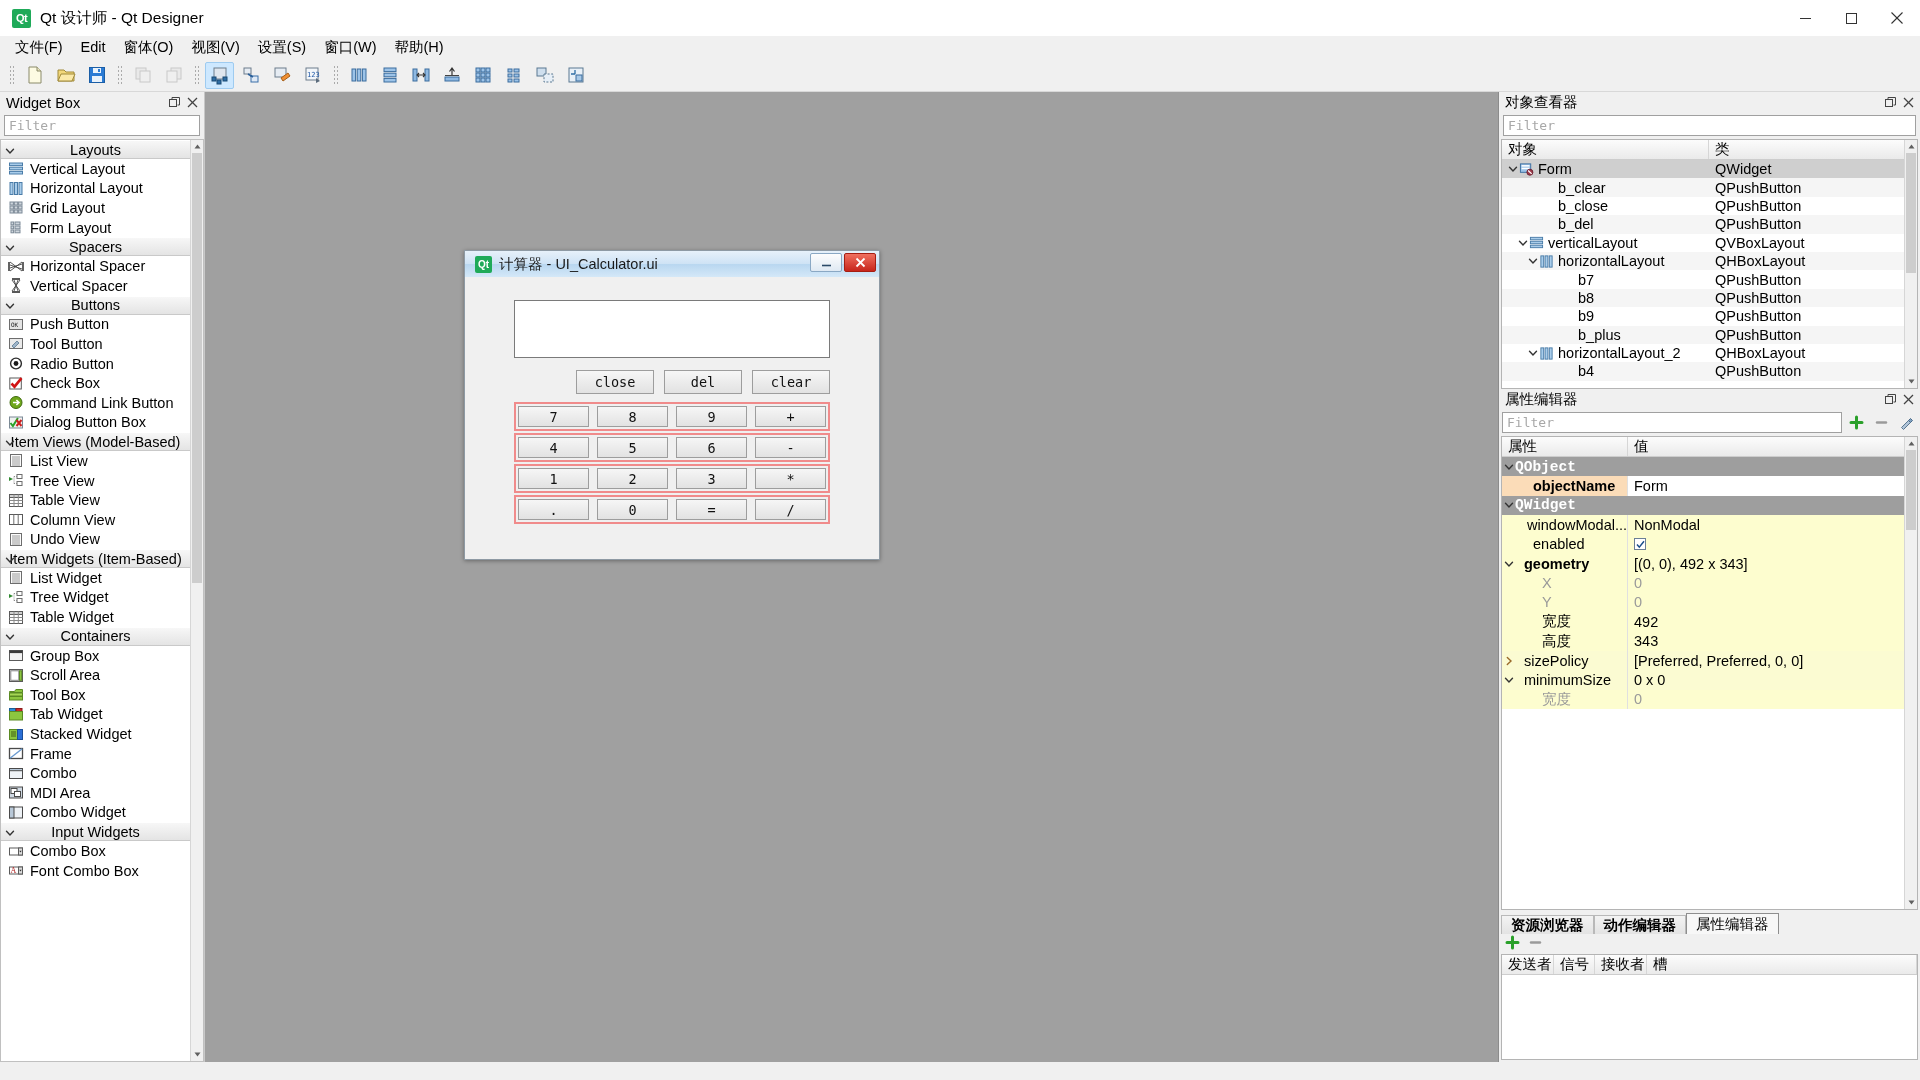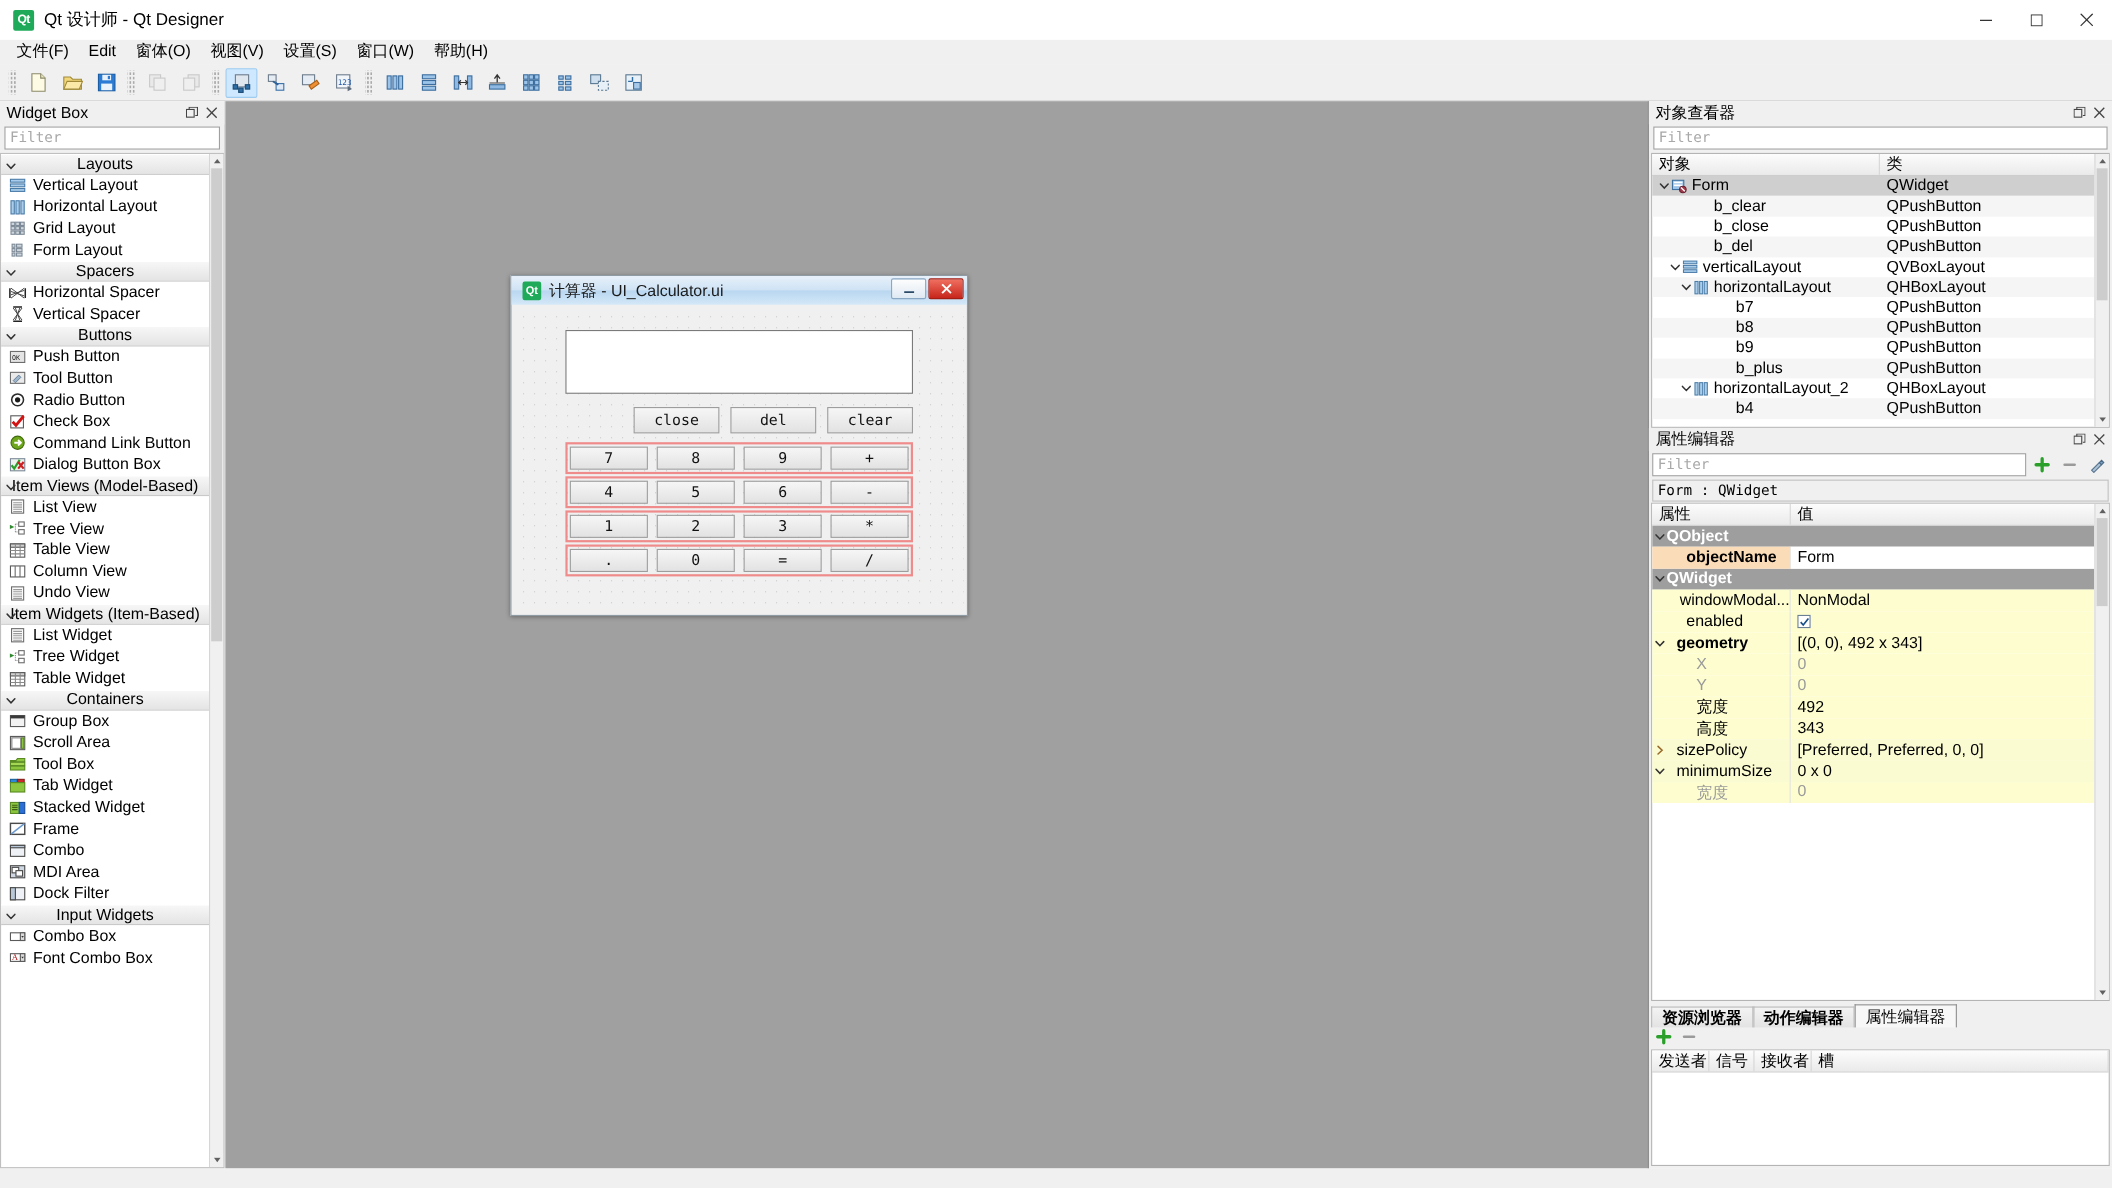--- a/index.html
+++ b/index.html
@@ -146,21 +146,21 @@
   .ptable { flex:1; display:flex; flex-direction:column; min-width:0; }
   .ptable-head { height:20px; display:flex; background:linear-gradient(to bottom,#fcfcfc,#eaeaea);
                  border-bottom:1px solid #cdcdcd; font-size:14.5px; }
   .ptable-head .c1 { width:126px; padding-left:6px; display:flex; align-items:center; border-right:1px solid #d6d6d6; }
   .ptable-head .c2 { flex:1; padding-left:6px; display:flex; align-items:center; }
   .ptable-body { flex:1; overflow:hidden; }
   .prow { height:19.4px; display:flex; font-size:14.5px; align-items:center; }
   .prow .pn { width:126px; display:flex; align-items:center; overflow:hidden; white-space:nowrap;
               border-right:1px solid #e0e0e0; height:100%; }
   .prow .pv { flex:1; padding-left:6px; display:flex; align-items:center; white-space:nowrap; overflow:hidden; height:100%; }
-  .prow.grp { background:#9e9e9e; color:#fff; font-weight:bold; }
+  .prow.grp { background:#9e9e9e; color:#fff; font-weight:bold;font-family:Liberation Mono, monospace; }
   .prow.grp .pn { border-right:none; }
   .prow.hl .pn { background:#fbdcb8; font-weight:bold;align-items:center; }
   .prow.hl .pv { background:#ffffff; }
   .prow.y .pn, .prow.y .pv { background:#fdfdcf; }
   .prow.y2 .pn, .prow.y2 .pv { background:#fbfbd2; }
   .prow.bold .pn { font-weight:bold; }
   .prow .ind { width:13px; flex:0 0 13px; display:flex; align-items:center; justify-content:center; }
   .grey { color:#9a9a9a; }
   .cbx { width:12px; height:12px; border:1px solid #6b7f95; background:#fff; display:flex;
          align-items:center; justify-content:center; }
@@ -739,21 +739,21 @@
               </span>
               <span>MDI Area</span>
             </div>
             <div class="wb-row">
               <span class="wb-ico">
                 <svg width="16" height="15" viewBox="0 0 16 15">
                   <rect x="1.5" y="2" width="13" height="11" fill="#eef2f6" stroke="#4a4a4a"></rect>
                   <rect x="1.5" y="2" width="4.5" height="11" fill="#b8c8d8" stroke="#4a4a4a"></rect>
                 </svg>
               </span>
-              <span>Dock Filter</span>
+              <span>Combo Widget</span>
             </div>
             <div class="wb-group">
               <span class="chev">
                 <svg width="10" height="10" viewBox="0 0 10 10">
                   <path d="M1.5 3.3L5 7l3.5-3.7" fill="none" stroke="#333" stroke-width="1.4" stroke-linecap="round"></path>
                 </svg>
               </span>
               <span>Input Widgets</span>
             </div>
             <div class="wb-row">
@@ -1086,21 +1086,20 @@
               </svg>
           </div>
           <div class="pf-btn">
             <svg width="15" height="15" viewBox="0 0 15 15">
                 <path d="M2.5 12.5l7-7 2 2-7 7z" fill="#b0c4d8" stroke="#5a7891"></path>
                 <path d="M9.5 5.5l2-2 2 2-2 2z" fill="#7fa0c0" stroke="#4a6a88"></path>
               </svg>
           </div>
         </div>
 
-        <div class="obj-label">Form : QWidget</div>
 
         <div class="ptable-wrap">
           <div class="ptable">
             <div class="ptable-head">
               <div class="c1">属性</div>
               <div class="c2">值</div>
             </div>
             <div class="ptable-body" id="prop-body">
                 <div class="prow grp">
                   <span class="pn">

